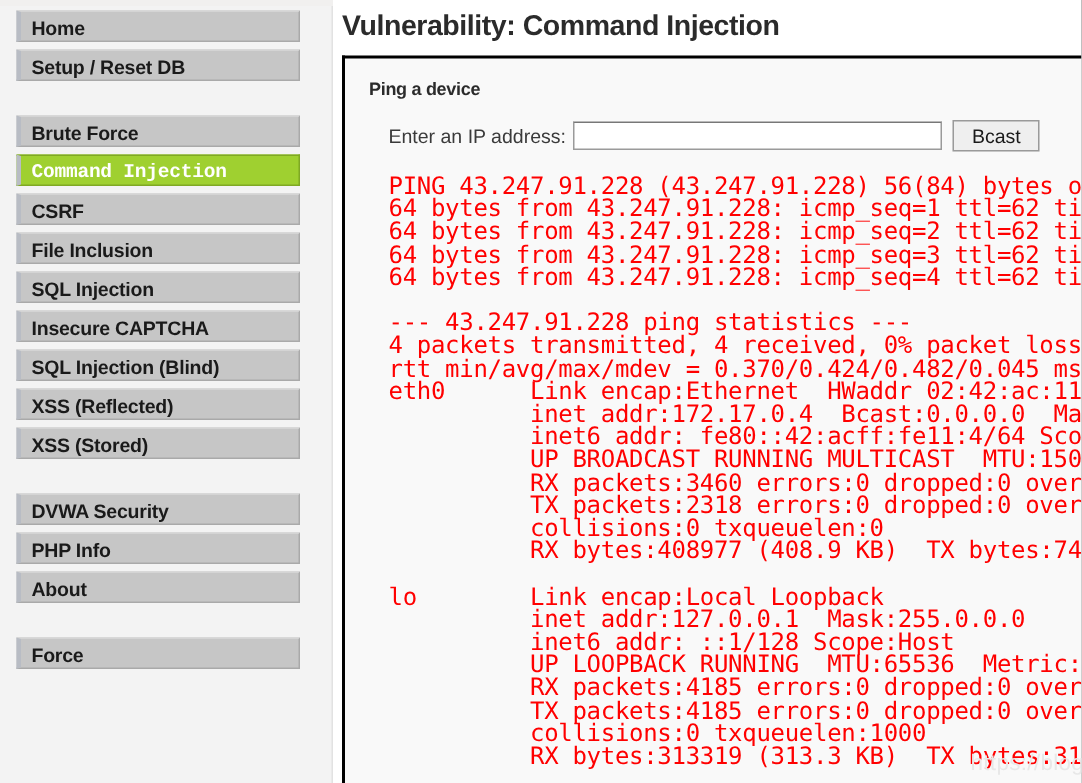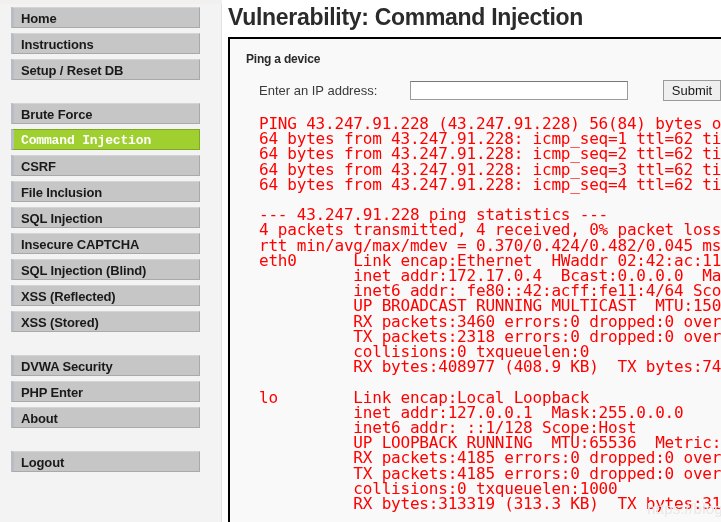--- a/index.html
+++ b/index.html
@@ -80,21 +80,21 @@
   
   #main {
     flex: 1 1 auto;
     background: #ffffff;
     box-sizing: border-box;
     padding: 0;
     position: relative;
     overflow: hidden;
   }
   #page-title {
-    font-size: 23px;
+    font-size: 19px;
     font-weight: bold;
     color: #2b2b2b;
     letter-spacing: -0.3px;
     margin: 0;
     padding: 3px 0 0 6px;
     line-height: 29px;
     white-space: nowrap;
   }
   #content-box {
     margin: 5px 0 0 6px;
@@ -115,21 +115,20 @@
     line-height: 22px;
     letter-spacing: -0.2px;
   }
 
   
   #ping-form {
     margin: 0 0 6px 0;
     padding: 0 0 0 13px;
     display: flex;
     align-items: center;
-    gap: 28px;
   }
   #ip-label {
     font-size: 13px;
     color: #3a3a3a;
     margin-right: 5px;
     white-space: nowrap;
   }
   #ip-input {
     width: 246px;
     height: 19px;
@@ -185,21 +184,20 @@
 </head>
 <body>
 
 <div id="page">
 
   <div id="sidebar">
     <div class="topstrip"></div>
 
     <div class="nav-group">
       <a class="nav-item">Home</a>
-      <a class="nav-item">Instructions</a>
       <a class="nav-item">Setup / Reset DB</a>
     </div>
 
     <div class="nav-gap"></div>
 
     <div class="nav-group">
       <a class="nav-item">Brute Force</a>
       <a class="nav-item active">Command Injection</a>
       <a class="nav-item">CSRF</a>
       <a class="nav-item">File Inclusion</a>
@@ -207,43 +205,43 @@
       <a class="nav-item">Insecure CAPTCHA</a>
       <a class="nav-item">SQL Injection (Blind)</a>
       <a class="nav-item">XSS (Reflected)</a>
       <a class="nav-item">XSS (Stored)</a>
     </div>
 
     <div class="nav-gap"></div>
 
     <div class="nav-group">
       <a class="nav-item">DVWA Security</a>
-      <a class="nav-item">PHP Enter</a>
+      <a class="nav-item">PHP Info</a>
       <a class="nav-item">About</a>
     </div>
 
     <div class="nav-gap"></div>
 
     <div class="nav-group">
-      <a class="nav-item">Logout</a>
+      <a class="nav-item">Force</a>
     </div>
   </div>
 
   <div id="main">
 
     <h1 id="page-title">Vulnerability: Command Injection</h1>
 
     <div id="content-box">
 
       <h2 id="section-title">Ping a device</h2>
 
       <div id="ping-form">
         <label id="ip-label" for="ip-input">Enter an IP address:</label>
         <input id="ip-input" type="text" value="" placeholder="" style="">
-        <button id="submit-button">Submit</button>
+        <button id="submit-button">Bcast</button>
       </div>
 
       <pre id="ping-output">PING 43.247.91.228 (43.247.91.228) 56(84) bytes of data.
 64 bytes from 43.247.91.228: icmp_seq=1 ttl=62 time=0.482 ms
 64 bytes from 43.247.91.228: icmp_seq=2 ttl=62 time=0.370 ms
 64 bytes from 43.247.91.228: icmp_seq=3 ttl=62 time=0.408 ms
 64 bytes from 43.247.91.228: icmp_seq=4 ttl=62 time=0.438 ms
 
 --- 43.247.91.228 ping statistics ---
 4 packets transmitted, 4 received, 0% packet loss, time 2999ms

